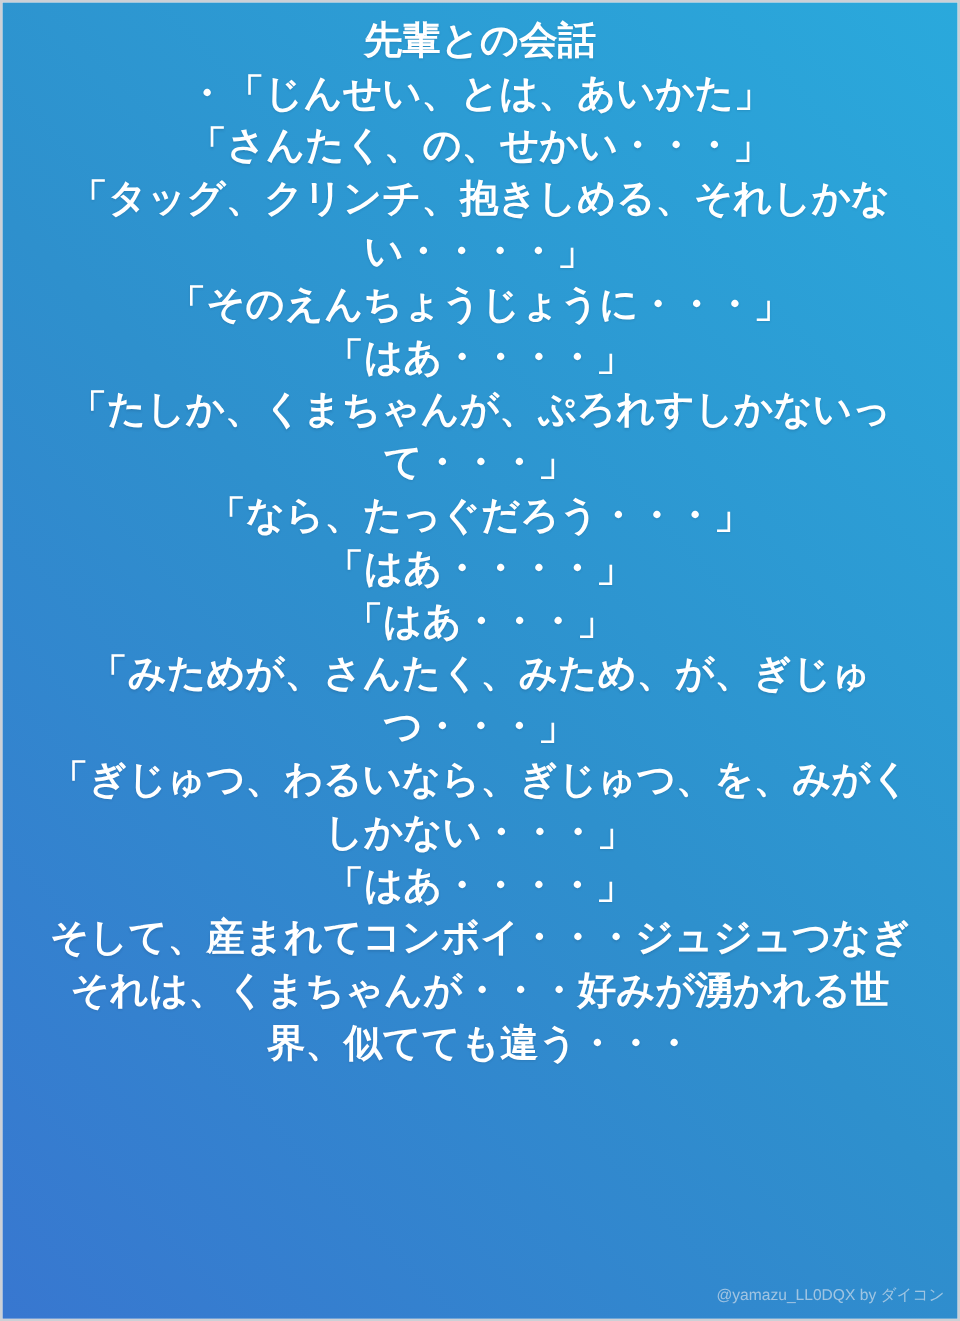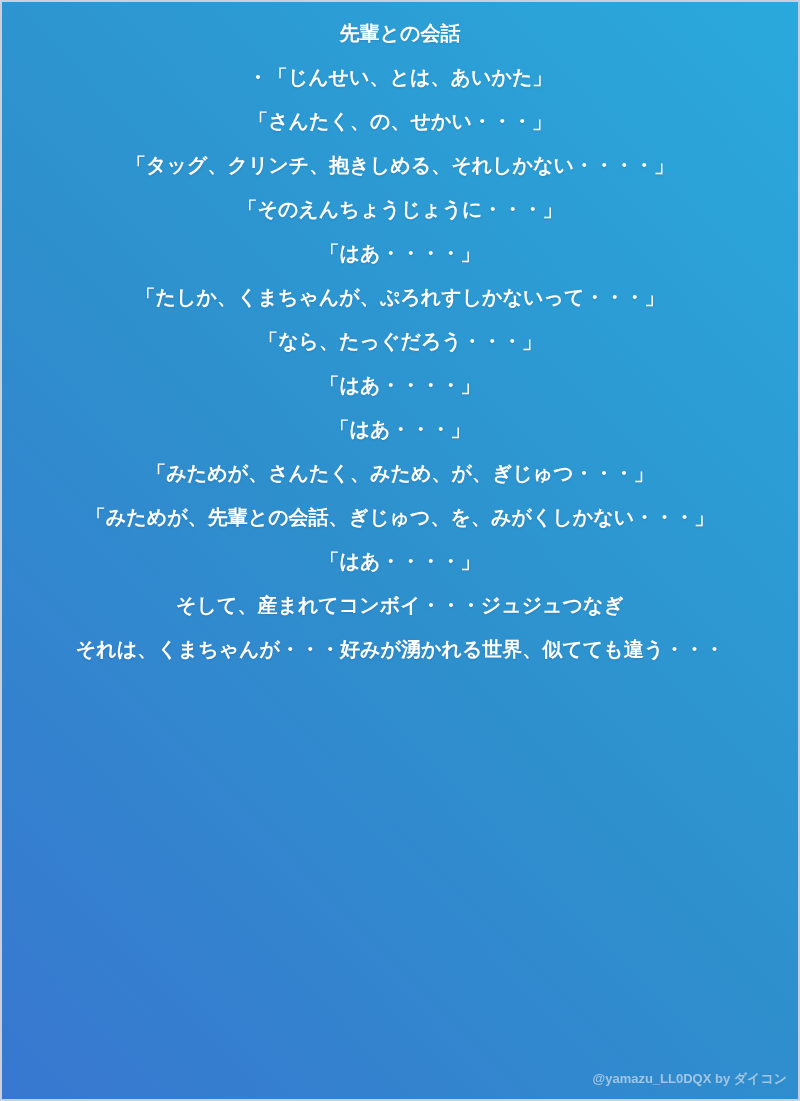--- a/index.html
+++ b/index.html
@@ -14,36 +14,36 @@
     box-sizing: border-box;
     border: 2px solid #ccd0d6;
     background: linear-gradient(226deg, #2aa9dc 0%, #2e90cd 52%, #3877d0 100%);
     overflow: hidden;
     font-family: "Liberation Sans", "DejaVu Sans", sans-serif;
   }
   .text-block {
     padding: 9px 38px 0 38px;
     text-align: center;
     color: #ffffff;
-    font-size: 20px;
+    font-size: 32px;
     font-weight: bold;
     line-height: 44px;
     line-break: strict;
     word-break: normal;
     text-shadow: 0 1px 2px rgba(20,60,100,0.18);
   }
   .line {
     margin: 0;
   }
   .watermark {
     position: absolute;
     right: 11px;
     bottom: 11px;
     font-size: 13px;
-    font-weight: bold;
+    font-weight: normal;
     color: rgba(229, 233, 239, 0.62);
     text-shadow: none;
     font-family: "Liberation Sans", "DejaVu Sans", sans-serif;
     margin-top: 40px;
   }
 </style>
 </head>
 <body>
 
 <div class="card">
@@ -52,19 +52,19 @@
     <p class="line">・「じんせい、とは、あいかた」</p>
     <p class="line">「さんたく、の、せかい・・・」</p>
     <p class="line">「タッグ、クリンチ、抱きしめる、それしかない・・・・」</p>
     <p class="line">「そのえんちょうじょうに・・・」</p>
     <p class="line">「はあ・・・・」</p>
     <p class="line">「たしか、くまちゃんが、ぷろれすしかないって・・・」</p>
     <p class="line">「なら、たっぐだろう・・・」</p>
     <p class="line">「はあ・・・・」</p>
     <p class="line">「はあ・・・」</p>
     <p class="line">「みためが、さんたく、みため、が、ぎじゅつ・・・」</p>
-    <p class="line">「みためが、先輩との会話、ぎじゅつ、を、みがくしかない・・・」</p>
+    <p class="line">「ぎじゅつ、わるいなら、ぎじゅつ、を、みがくしかない・・・」</p>
     <p class="line">「はあ・・・・」</p>
     <p class="line">そして、産まれてコンボイ・・・ジュジュつなぎ</p>
     <p class="line">それは、くまちゃんが・・・好みが湧かれる世界、似てても違う・・・</p>
   </div>
   <div class="watermark">@yamazu_LL0DQX by ダイコン</div>
 </div>
 
 </body></html>

